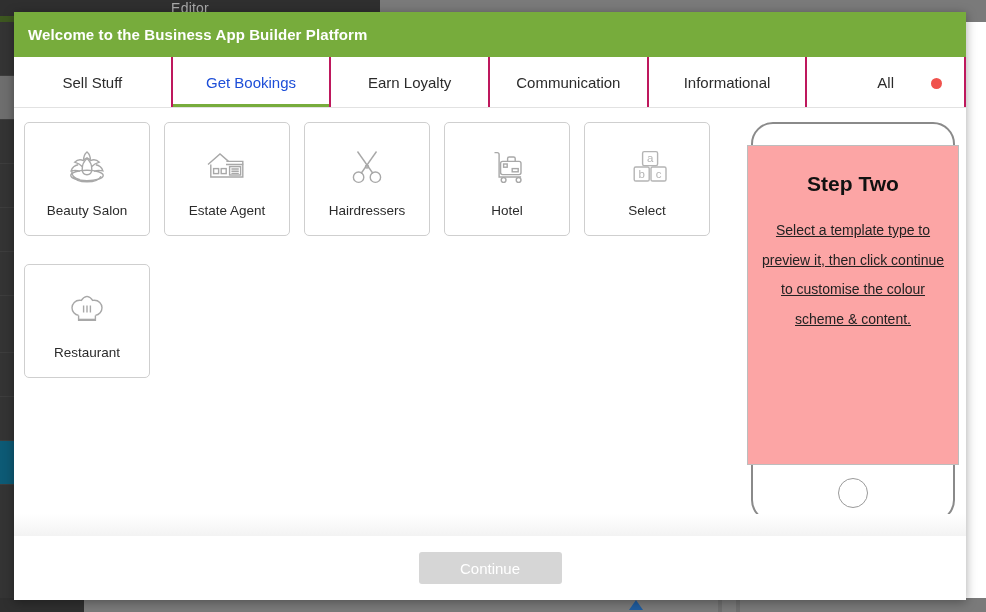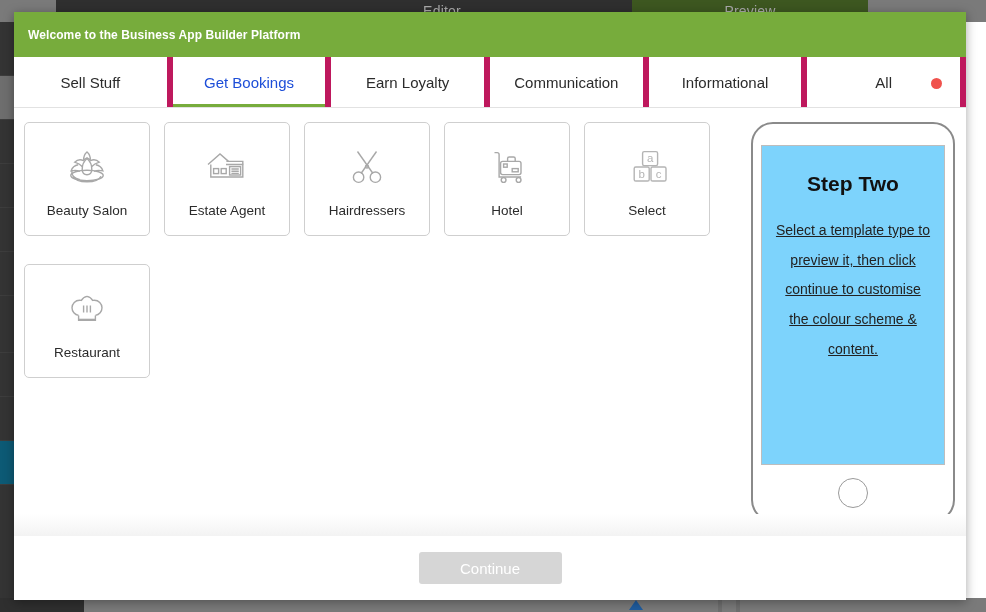--- a/index.html
+++ b/index.html
@@ -8,21 +8,21 @@
     overflow: hidden;
     font-family: "Liberation Sans", sans-serif;
     background: #ffffff;
   }
 
   
   #bg-app { position: absolute; inset: 0; background: #7a7a7a; }
 
   #bg-topbar {
     position: absolute; left: 0; top: 0; width: 986px; height: 22px;
-    display: flex; background: #7a7a7a;
+    display: flex; background: #7a7a7a; flex-direction: column;
   }
   .bg-tab {
     height: 22px; display: flex; align-items: center; justify-content: center;
     font-size: 14px; color: #a9a9a9; letter-spacing: .2px;
   }
   .bg-tab.dark  { background: #2f2f2f; }
   .bg-tab.olive { background: #3d5720; }
   .bg-tab.plain { background: #7a7a7a; }
 
   #bg-sidebar {
@@ -70,36 +70,36 @@
     display: flex; flex-direction: column;
   }
 
   #modal-header {
     height: 45px; background: #77ac3c;
     display: flex; align-items: center;
     padding: 0 0 0 14px;
     flex: 0 0 45px;
   }
   #modal-title {
-    color: #ffffff; font-size: 12px; font-weight: bold; letter-spacing: .1px;
+    color: #ffffff; font-size: 15px; font-weight: bold; letter-spacing: .1px;
   }
 
   
   #tabbar {
     height: 51px; flex: 0 0 51px;
     display: flex; align-items: stretch;
     border-bottom: 1px solid #e2e2e2;
     background: #ffffff;
     position: relative;
   }
   .tab {
     flex: 1 1 0;
     display: flex; align-items: center; justify-content: center;
     font-size: 15px; color: #2b2b2b;
-    border-right: 6px solid #be185d;
+    border-right: 2px solid #be185d;
     cursor: pointer; position: relative;
     background: #fff;
   }
   .tab:last-of-type { border-right: none; }
   .tab.active { color: #1d4ed8; }
   .tab.active::after {
     content: ""; position: absolute; left: 0; right: 0; bottom: 0;
     height: 3px; background: #77ac3c;
   }
   #tab-indicator-dot {
@@ -136,22 +136,22 @@
     padding-top: 0;
   }
   #phone {
     width: 204px; height: 400px;
     border: 2px solid #8a8a8a; border-radius: 22px;
     background: #fff;
     display: flex; flex-direction: column; align-items: center;
     padding-top: 21px;
   }
   #phone-screen {
-    width: 184px; height: 320px;
-    border: 1px solid #bdbdbd; background: #7dd3fc;
+    width: 212px; height: 320px;
+    border: 1px solid #bdbdbd; background: #fca5a5;
     display: flex; flex-direction: column; align-items: center;
     padding: 26px 12px 0 12px;
   }
   #phone-step-title {
     font-size: 21px; font-weight: bold; color: #111; margin-bottom: 20px;
   }
   #phone-step-text {
     font-size: 14px; color: #222; text-align: center; line-height: 2.12; text-decoration: underline;
   }
   #phone-home {

